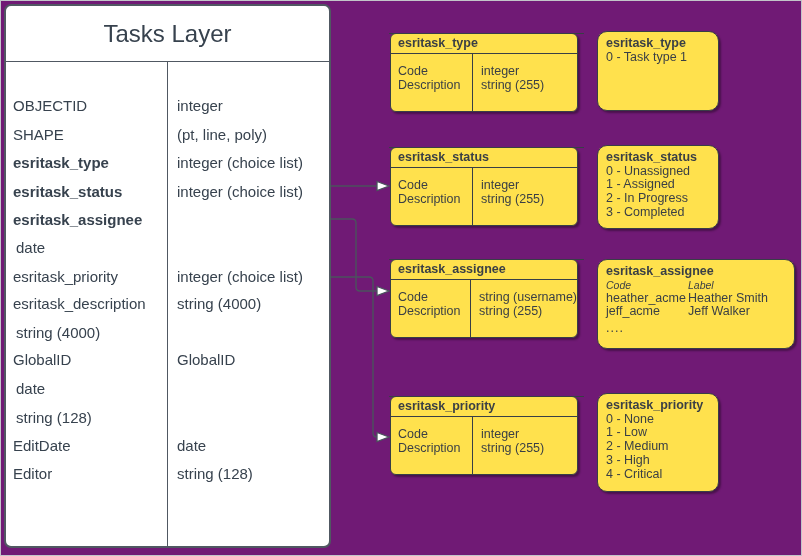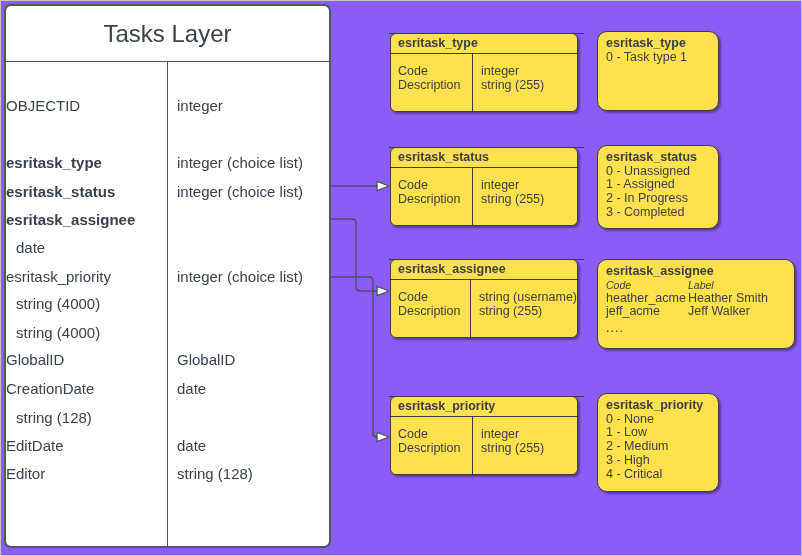--- a/index.html
+++ b/index.html
@@ -1,17 +1,17 @@
 <!DOCTYPE html>
 <html style="--node-fill: #FFE14D; --node-stroke: #383E46; --table-stroke: #505862; --line-color: #4B535D; --text-color: #37424E; --frame-border: #C2C5C9;"><head>
 <meta charset="utf-8">
 <style>
   html,body { margin:0; padding:0; background:#fff; }
   .canvas {
-    position:relative; width:802px; height:556px; background:#8b5cf6;
+    position:relative; width:802px; height:556px; background:#701a75;
     box-shadow: inset 0 0 0 1px var(--frame-border, #c2c5c9);
     font-family:"Liberation Sans","DejaVu Sans",sans-serif;
     color:var(--text-color, #37424e);
     overflow:hidden;
   }
 
   
   .tasks-table {
     position:absolute; left:4px; top:4px; width:327px; height:544px;
     background:#fff; border:2px solid var(--table-stroke, #505862);
@@ -23,21 +23,21 @@
     border-bottom:1px solid var(--table-stroke, #505862);
   }
   .vdiv {
     position:absolute; left:161px; top:56px; bottom:0; width:1px;
     background:var(--table-stroke, #505862);
   }
   .frow {
     position:absolute; left:0; width:100%; height:28px;
     display:flex; align-items:center; font-size:15px;
   }
-  .fname { width:161px; padding-left:0; box-sizing:border-box; white-space:nowrap; }
+  .fname { width:161px; padding-left:7px; box-sizing:border-box; white-space:nowrap; }
   .ftype { padding-left:10px; white-space:nowrap; }
   .bold  { font-weight:bold; }
 
   
   .dtable {
     position:absolute; width:188px; height:79px; box-sizing:border-box;
     background:var(--node-fill, #FFE14D);
     border:1.5px solid var(--node-stroke, #383e46);
     border-radius:6px;
     box-shadow:2px 2px 2px rgba(0,0,0,0.35);
@@ -84,50 +84,54 @@
 <div class="canvas">
 
   <div class="tasks-table">
     <div class="tasks-title">Tasks Layer</div>
     <div class="vdiv"></div>
 
     <div class="frow" style="top:85px">
       <div class="fname">OBJECTID</div>
       <div class="ftype">integer</div>
     </div>
+    <div class="frow" style="top:114px">
+      <div class="fname">SHAPE</div>
+      <div class="ftype">(pt, line, poly)</div>
+    </div>
     <div class="frow" style="top:142px">
       <div class="fname bold">esritask_type</div>
       <div class="ftype">integer (choice list)</div>
     </div>
     <div class="frow" style="top:171px">
       <div class="fname bold">esritask_status</div>
       <div class="ftype">integer (choice list)</div>
     </div>
     <div class="frow" style="top:199px">
       <div class="fname bold">esritask_assignee</div>
     </div>
     <div class="frow" style="top:227px">
       <div class="ftype">date</div>
     </div>
     <div class="frow" style="top:256px">
       <div class="fname">esritask_priority</div>
       <div class="ftype">integer (choice list)</div>
     </div>
     <div class="frow" style="top:283px">
+      <div class="fname">esritask_description</div>
       <div class="ftype">string (4000)</div>
     </div>
     <div class="frow" style="top:312px">
       <div class="ftype">string (4000)</div>
     </div>
     <div class="frow" style="top:339px">
       <div class="fname">GlobalID</div>
       <div class="ftype">GlobalID</div>
     </div>
     <div class="frow" style="top:368px">
-      <div class="fname">CreationDate</div>
       <div class="ftype">date</div>
     </div>
     <div class="frow" style="top:397px">
       <div class="ftype">string (128)</div>
     </div>
     <div class="frow" style="top:425px">
       <div class="fname">EditDate</div>
       <div class="ftype">date</div>
     </div>
     <div class="frow" style="top:453px">

